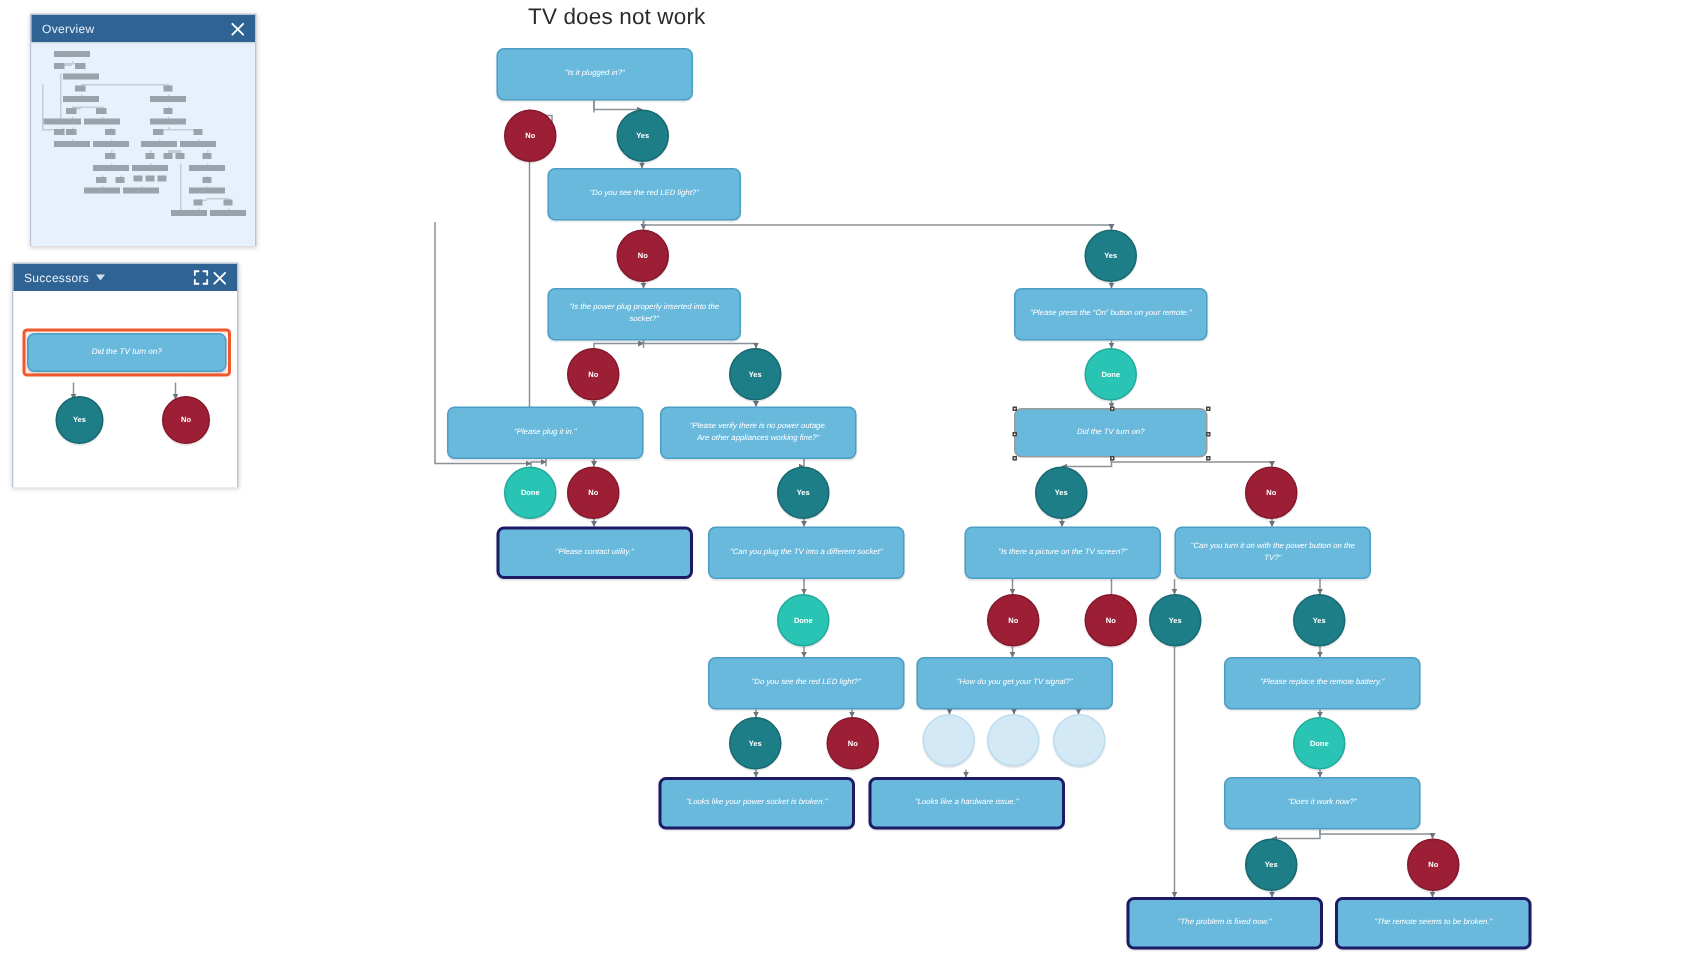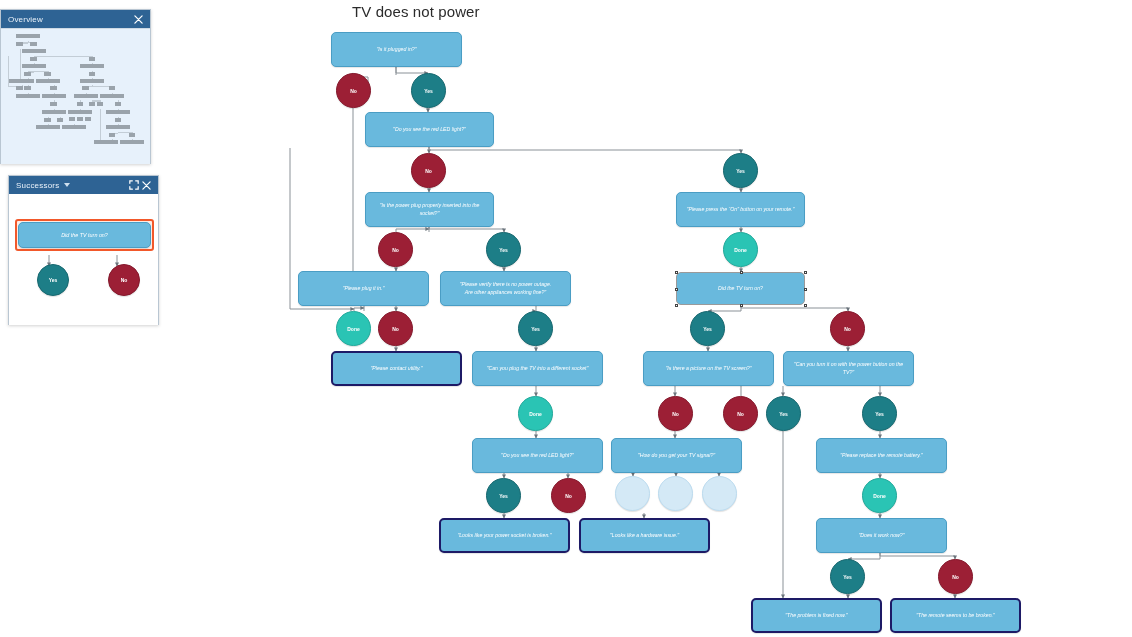--- a/index.html
+++ b/index.html
@@ -80,21 +80,21 @@
     border-right:3.5px solid transparent;
     border-top:4px solid #cfe0ef;
   }
   .hdr-spacer{ flex:1; }
   .hdr-icon{
     width:13px; height:13px; display:flex; align-items:center; justify-content:center;
     cursor:pointer;
   }
   .hdr-icon svg{ display:block; }
 
-  #overview-panel{ left:0; top:9px; width:151px; height:155px; }
+  #overview-panel{ left:20px; top:9px; width:151px; height:155px; }
   #overview-body{
     position:relative;
     height:136px; background:#e7f1fb; overflow:hidden;
     border-top:1px solid #cdd9e4;
   }
   .mini-rect{ position:absolute; background:#9aa3ab; }
   .mini-line{ position:absolute; background:#c3cdd6; }
 
   #successors-panel{ left:8px; top:175px; width:151px; height:150px; }
   #successors-body{ position:relative; height:131px; background:#ffffff; }
@@ -106,21 +106,21 @@
     background:#fdece5;
   }
 </style>
 </head>
 <body>
 
 <div id="app">
 
   <div id="canvas">
 
-    <div class="diagram-title">TV does not power</div>
+    <div class="diagram-title">TV does not work</div>
 
     <svg id="edges" viewBox="0 0 1132 637" width="1132" height="637">
       <defs>
         <marker id="arw" markerWidth="5" markerHeight="5" refX="3.6" refY="2" orient="auto">
           <path d="M0,0 L4,2 L0,4 z" fill="#6c757d"></path>
         </marker>
       </defs>
       <g id="edge-paths" fill="none" stroke="#8a9197" stroke-width="1">
           <path d="M396,67 L396,75 M368,82 L368,77 L353,77 L353,73" marker-end="url(#arw)"></path>
           <path d="M396,67 L396,73 L428,73" marker-end="url(#arw)"></path>

